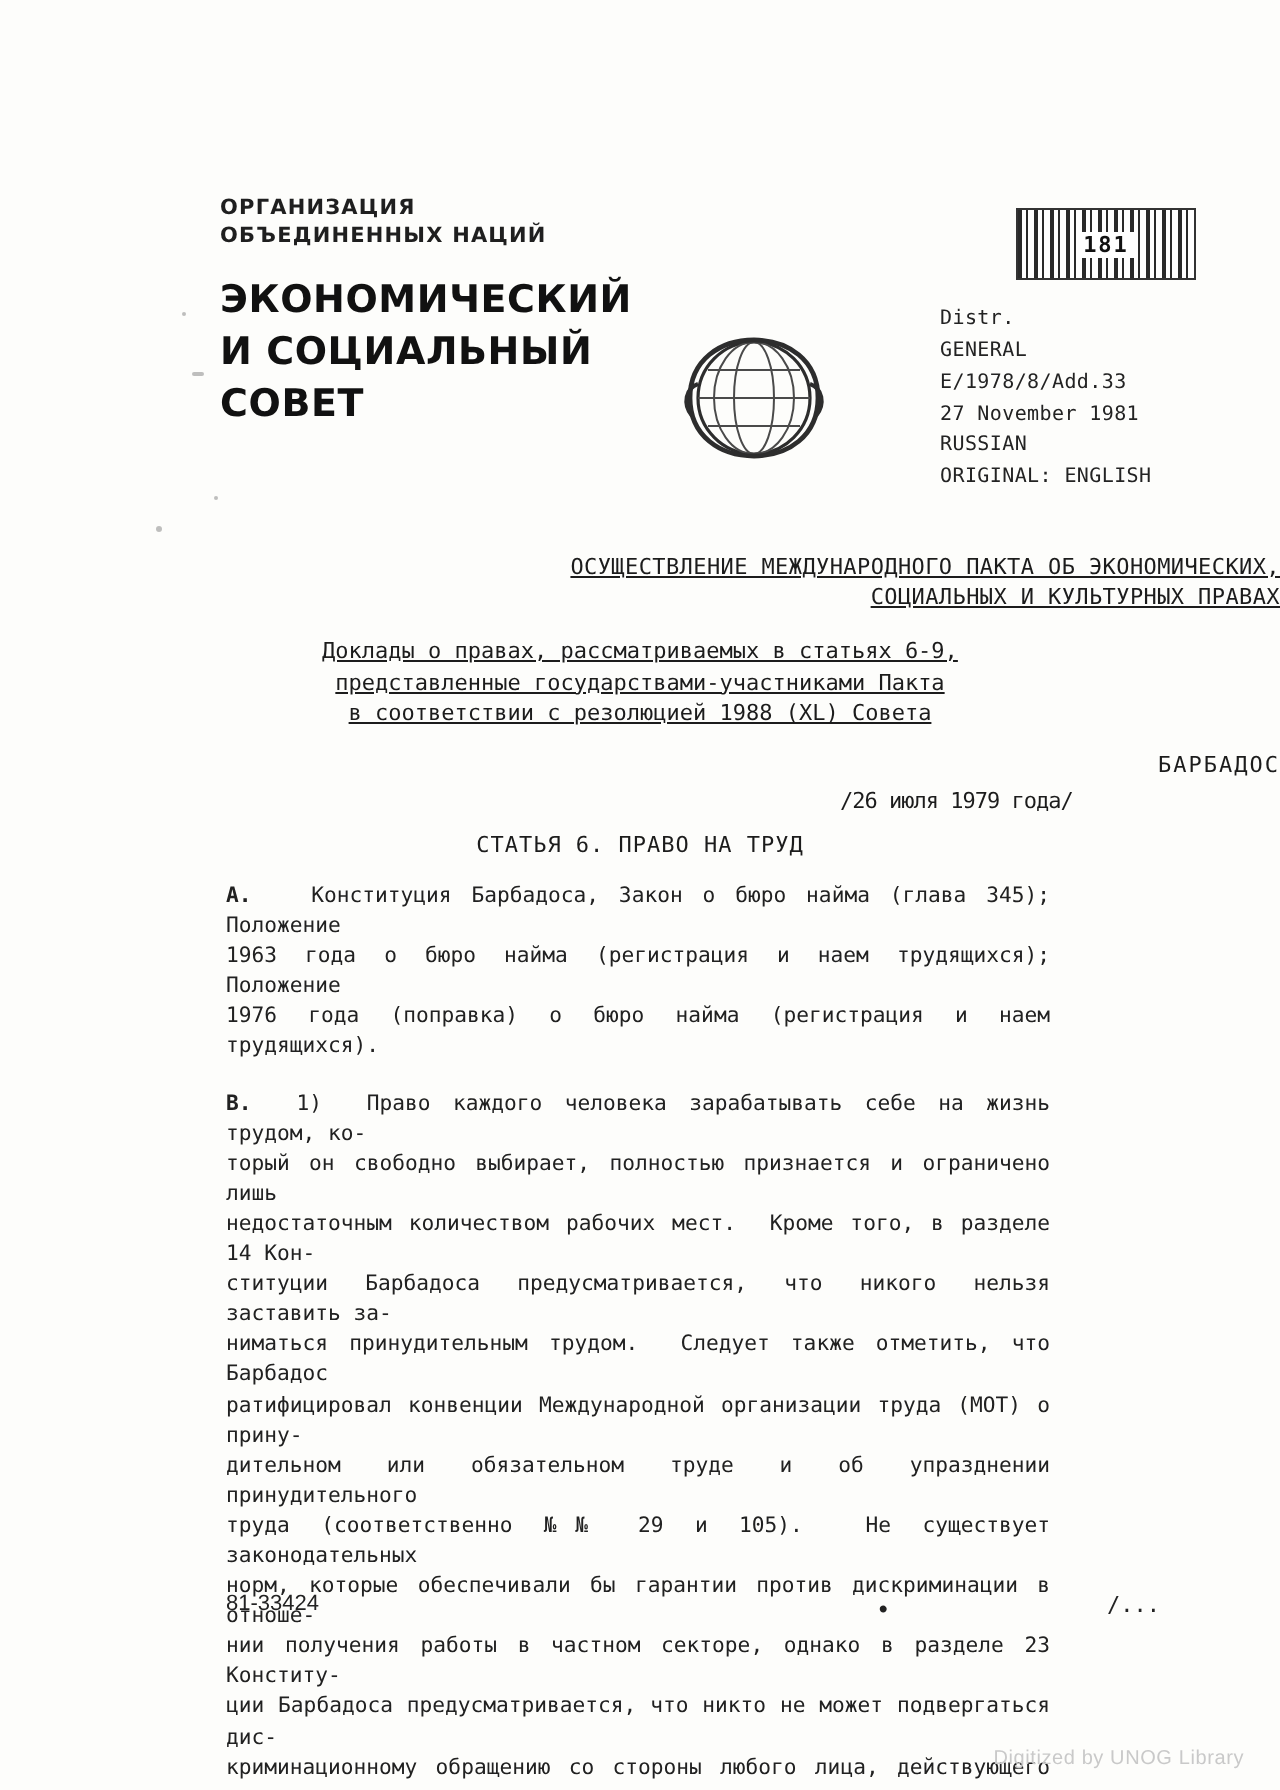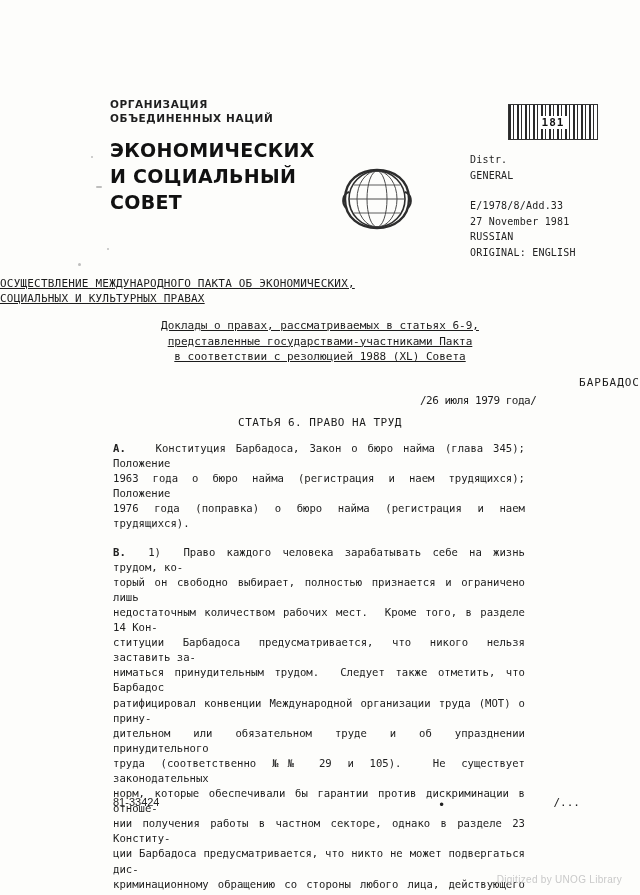--- a/index.html
+++ b/index.html
@@ -90,29 +90,29 @@
   .distr {
     position: absolute;
     left: 470px;
     top: 152px;
     font-family: "DejaVu Sans Mono", monospace;
     font-size: 10px;
     line-height: 15.5px;
     color: #232323;
     letter-spacing: 0.2px;
   }
-  .distr .gap { margin-top: 15px; }
+  .distr .gap { margin-top: 1px; }
 
   
   .title-block {
     position: absolute;
     left: 0;
     right: 0;
     top: 276px;
-    text-align: left;
+    text-align: right;
     font-family: "DejaVu Sans Mono", monospace;
     font-size: 11px;
     color: #1c1c1c;
     letter-spacing: 0.2px;
     line-height: 15px;
   }
   .title-block .t1 { display: block; }
   .title-block .t2 { display: block; }
 
   .subtitle-block {
@@ -230,21 +230,21 @@
 
   <div class="speck" style="left:78px;top:263px;width:3px;height:3px;"></div>
   <div class="speck" style="left:107px;top:248px;width:2px;height:2px;"></div>
   <div class="speck" style="left:91px;top:156px;width:2px;height:2px;"></div>
   <div class="speck" style="left:96px;top:186px;width:6px;height:2px;border-radius:1px;"></div>
 
   <div class="un-header">
     <div class="un-line1">ОРГАНИЗАЦИЯ</div>
     <div class="un-line2">ОБЪЕДИНЕННЫХ НАЦИЙ</div>
     <div class="un-big">
-      <span class="l1">ЭКОНОМИЧЕСКИХ</span>
+      <span class="l1">ЭКОНОМИЧЕСКИЙ</span>
       <span class="l2">И СОЦИАЛЬНЫЙ СОВЕТ</span>
     </div>
   </div>
 
   <div class="emblem">
     <svg width="74" height="62" viewBox="0 0 74 62" xmlns="http://www.w3.org/2000/svg">
       <ellipse cx="37" cy="31" rx="28" ry="28" fill="none" stroke="#2d2d2d" stroke-width="1.6"></ellipse>
       <ellipse cx="37" cy="31" rx="20" ry="28" fill="none" stroke="#4a4a4a" stroke-width="1"></ellipse>
       <ellipse cx="37" cy="31" rx="10" ry="28" fill="none" stroke="#4a4a4a" stroke-width="1"></ellipse>
       <line x1="9" y1="31" x2="65" y2="31" stroke="#4a4a4a" stroke-width="1"></line>

